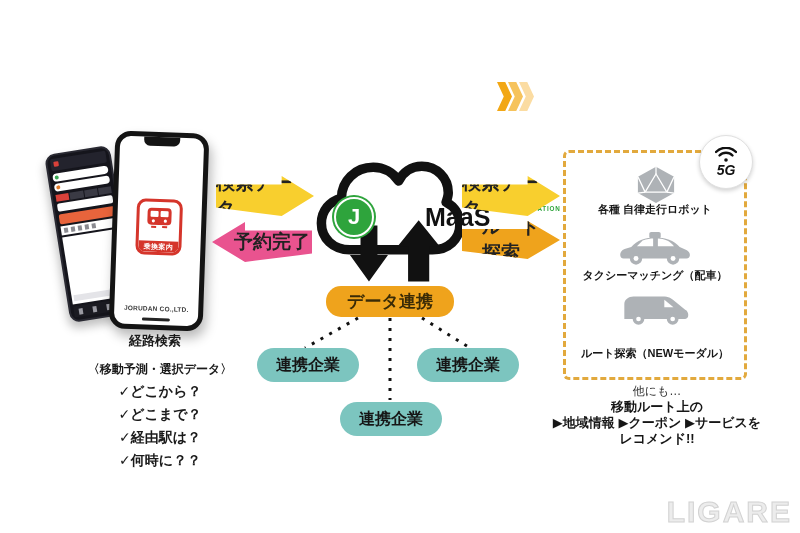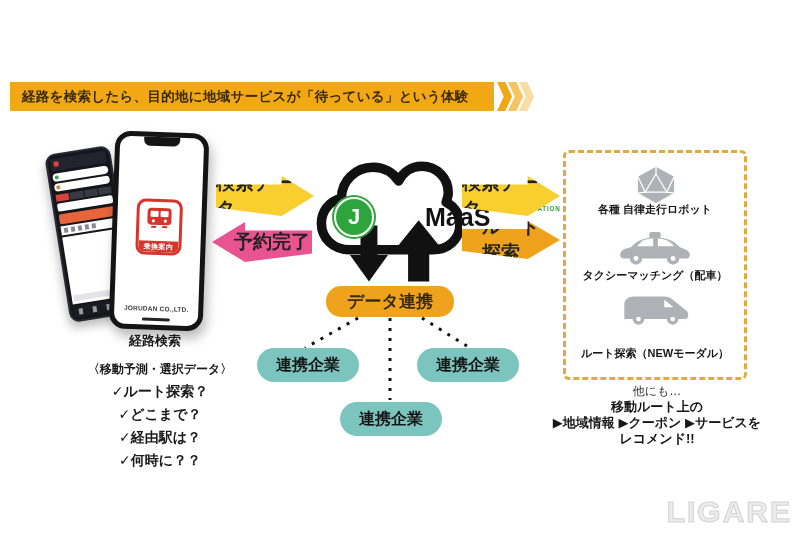--- a/index.html
+++ b/index.html
@@ -102,23 +102,20 @@
   .more-bold{font-size:13px;font-weight:bold;color:#161616;}
 
   .watermark{right:8px;bottom:4px;font-size:30px;font-weight:bold;color:#ececec;letter-spacing:2px;
              -webkit-text-stroke:1px #d2d2d2;}
 </style>
 </head>
 <body>
 
 <div id="stage">
 
-  <div class="abs banner">
-    <span class="banner-text">経路を検索したら、目的地に地域サービスが「待っている」という体験</span>
-  </div>
   <span class="abs chev c1"></span>
   <span class="abs chev c2"></span>
   <span class="abs chev c3"></span>
 
   <div class="abs phone-back">
     <div class="pb-header"></div>
     <div class="pb-input from"></div>
     <div class="pb-input to"></div>
     <div class="pb-tabs">
         <span></span>
@@ -157,21 +154,21 @@
         <rect x="16" y="19" width="5" height="2" fill="#D5352B"></rect>
       </svg>
       <div class="app-label">乗換案内</div>
     </div>
     <div class="brand">JORUDAN CO.,LTD.</div>
     <div class="homebar"></div>
   </div>
 
   <div class="abs route-label">経路検索</div>
   <div class="abs data-header">〈移動予測・選択データ〉</div>
-  <div class="abs check" style="top:383px">✓ルート探索？</div>
+  <div class="abs check" style="top:383px">✓どこから？</div>
   <div class="abs check" style="top:406px">✓どこまで？</div>
   <div class="abs check" style="top:429px">✓経由駅は？</div>
   <div class="abs check" style="top:452px">✓何時に？？</div>
 
   <div class="abs arrow right yellow" style="left:216px;top:176px;width:98px;height:40px;">検索データ</div>
   <div class="abs arrow left pink" style="left:212px;top:222px;width:100px;height:40px;">予約完了</div>
 
   <svg class="abs cloud" viewBox="0 0 140 134">
     <path d="M34,98 C18,98 7,87 7,73 C7,61 15,52 26,49 C26,33 39,20 56,20 C66,20 75,25 80,33
              C84,25 92,19 102,19 C116,19 127,30 127,44 C127,47 126,50 125,53
@@ -199,20 +196,28 @@
     <line x1="110" y1="6" x2="110" y2="88" stroke="#111" stroke-width="3" stroke-dasharray="3 7"></line>
     <line x1="142" y1="6" x2="190" y2="36" stroke="#111" stroke-width="3" stroke-dasharray="3 7"></line>
   </svg>
 
   <div class="abs pill partner p1">連携企業</div>
   <div class="abs pill partner p2">連携企業</div>
   <div class="abs pill partner p3">連携企業</div>
 
   <div class="abs svcbox"></div>
 
+  <div class="abs badge5g">
+    <svg width="22" height="15" viewBox="0 0 22 15">
+      <path d="M1,5 A14,14 0 0 1 21,5" fill="none" stroke="#111" stroke-width="2.4" stroke-linecap="round"></path>
+      <path d="M4.5,8.5 A9,9 0 0 1 17.5,8.5" fill="none" stroke="#111" stroke-width="2.4" stroke-linecap="round"></path>
+      <circle cx="11" cy="13" r="1.8" fill="#111"></circle>
+    </svg>
+    <span class="badge5g-text">5G</span>
+  </div>
 
   <svg class="abs" style="left:632px;top:165px;" width="48" height="38" viewBox="0 0 48 42">
     <polygon points="24,2 44,13 44,31 24,42 4,31 4,13" fill="#AEB2B6"></polygon>
     <g stroke="#fff" stroke-width="1.4" fill="none">
       <polygon points="24,10 36,30 12,30"></polygon>
       <line x1="24" y1="2" x2="24" y2="10"></line>
       <line x1="44" y1="13" x2="36" y2="30"></line>
       <line x1="4" y1="13" x2="12" y2="30"></line>
       <line x1="44" y1="31" x2="36" y2="30"></line>
       <line x1="4" y1="31" x2="12" y2="30"></line>

